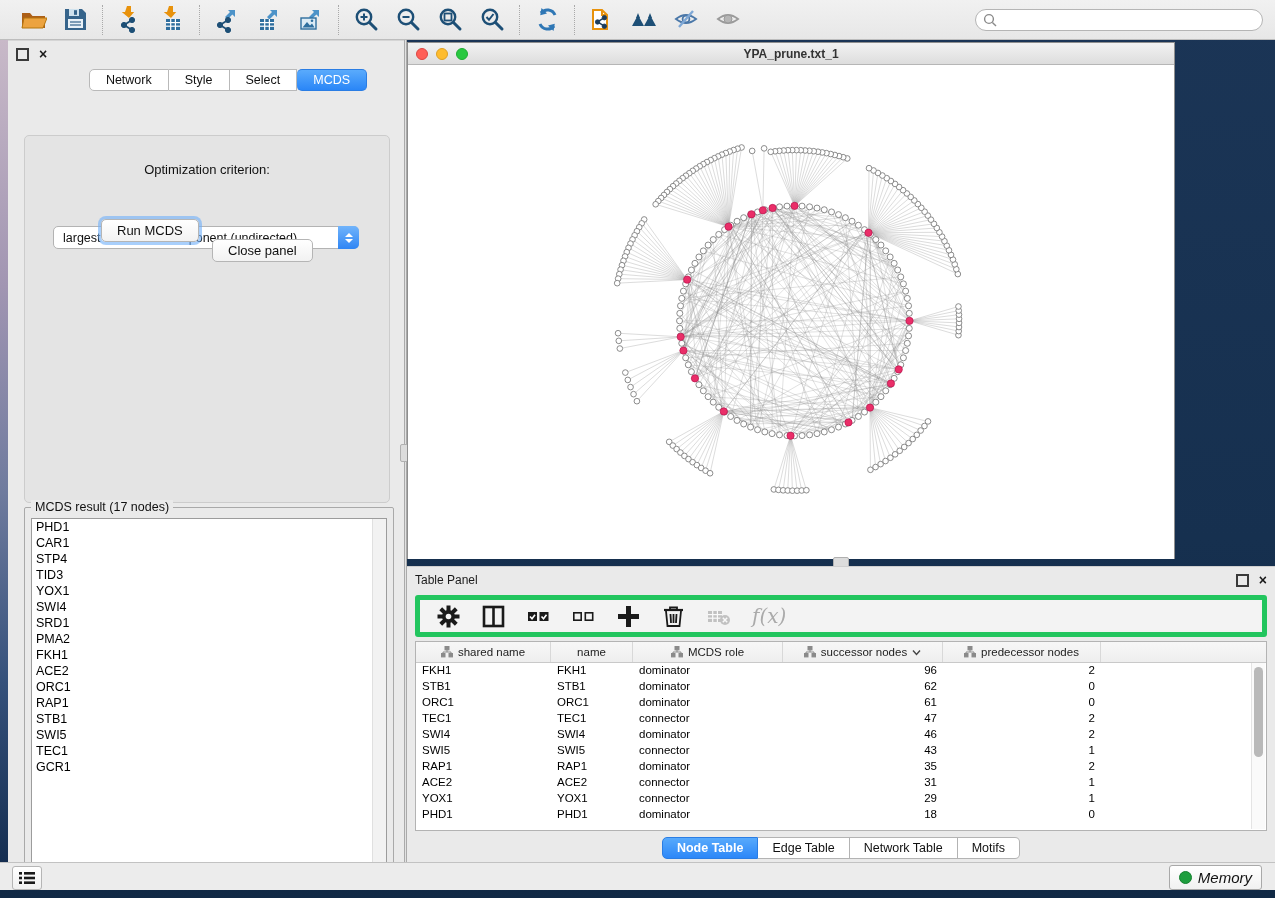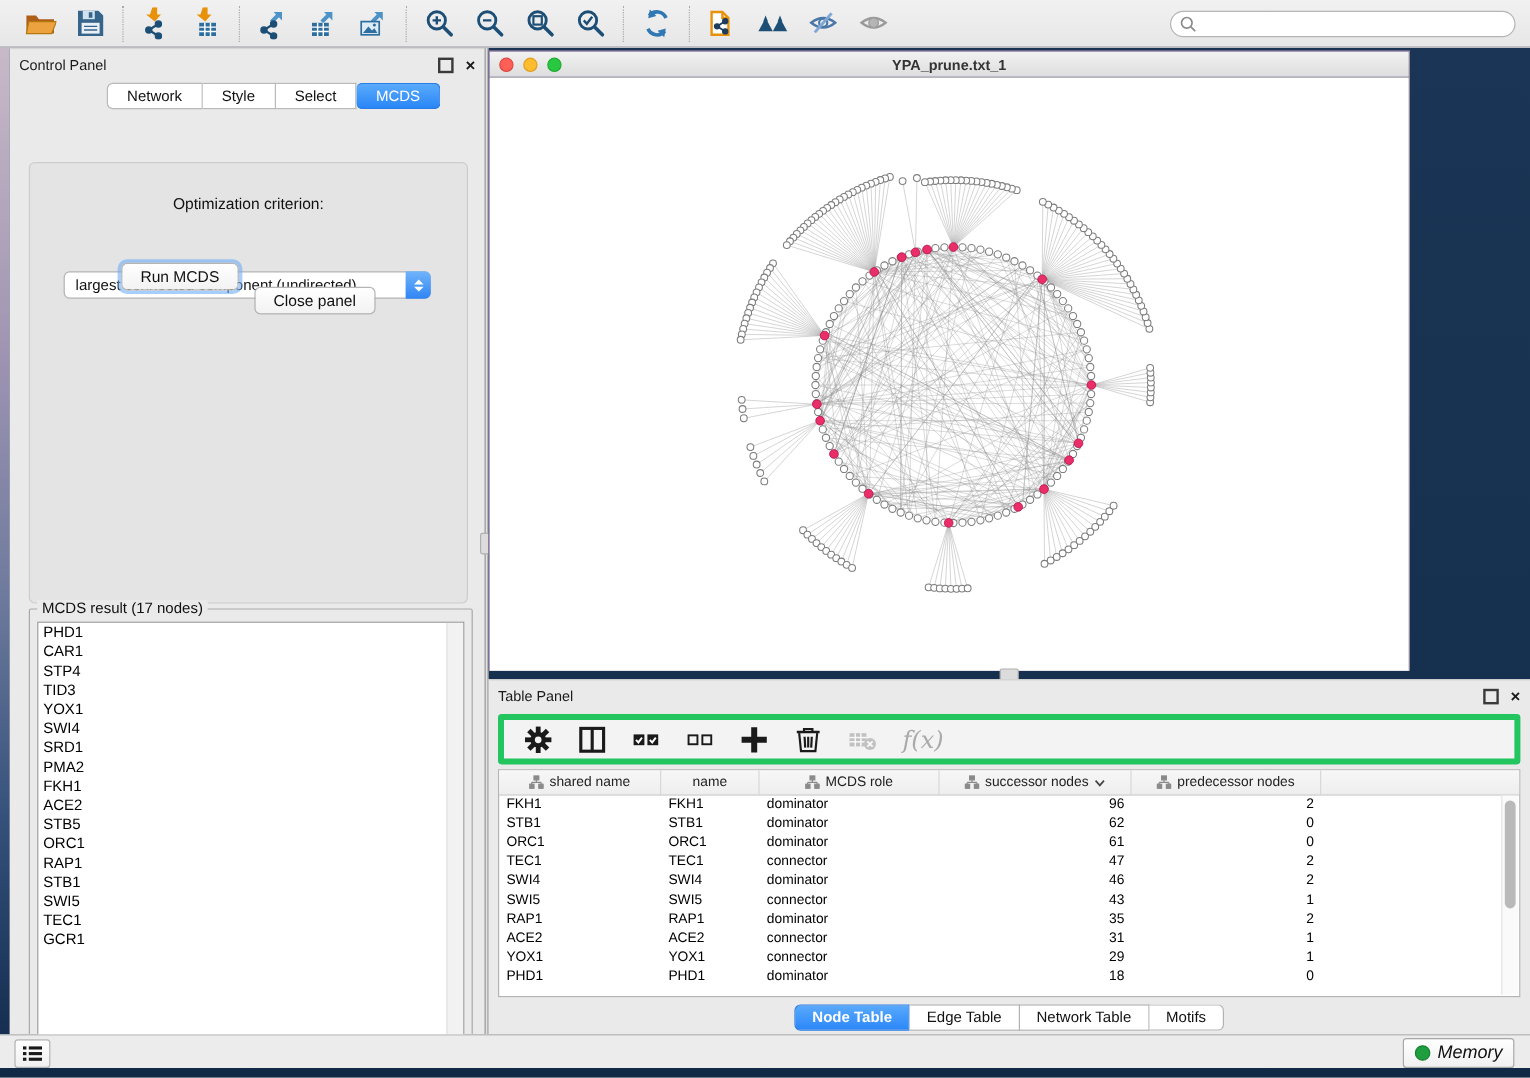--- a/index.html
+++ b/index.html
@@ -51,21 +51,21 @@
   #mcds-group{left:16px;top:466px;width:368px;height:372px;border:1px solid #a9a9a9;border-radius:2px;}
   #mcds-title{position:absolute;left:6px;top:-8px;background:#eaeaea;padding:0 4px;font-size:12.5px;color:#111;}
   #mcds-list{position:absolute;left:6px;top:10px;width:354px;height:354px;background:#fff;border:1px solid #9c9c9c;overflow:hidden;}
   #mcds-scroll{position:absolute;right:0;top:0;width:13px;height:100%;background:#f2f2f2;border-left:1px solid #e0e0e0;}
   .mcds-item{font-size:12.5px;color:#000;line-height:16px;padding-left:4px;}
   
   #v-split{left:404px;top:40px;width:3px;height:822px;background:#e2e2e2;border-left:1px solid #aaa;border-right:1px solid #aaa;box-sizing:border-box;}
   #v-split-handle{left:400px;top:444px;width:10px;height:16px;background:#dcdcdc;border:1px solid #b0b0b0;border-radius:2px;}
   #h-split-handle{left:833px;top:557px;width:14px;height:9px;background:#dcdcdc;border:1px solid #b0b0b0;border-radius:2px;}
   
-  #net-window{left:407px;top:42px;width:768px;height:517px;border:1px solid #8f8f8f;box-sizing:border-box;background:#4c1d95;}
+  #net-window{left:407px;top:42px;width:768px;height:517px;border:1px solid #8f8f8f;box-sizing:border-box;background:#bef264;}
   #net-titlebar{height:21px;background:linear-gradient(#f2f2f2,#dddddd);border-bottom:1px solid #b6b6b6;
     display:flex;align-items:center;position:relative;}
   .tlight{width:12px;height:12px;border-radius:50%;margin-left:8px;display:inline-block;box-sizing:border-box;}
   #net-title{position:absolute;left:0;right:0;text-align:center;font-size:12px;font-weight:bold;color:#333;}
   #net-canvas{width:100%;height:494px;background:#fff;}
   
   #table-panel{left:407px;top:566px;width:868px;height:296px;background:#eaeaea;box-sizing:border-box;border-top:1px solid #cfcfcf;}
   #tp-toolbar{position:absolute;left:8px;top:28px;width:852px;height:42px;background:#f3f3f3;
     border:5px solid #22c55e;border-radius:3px;display:flex;align-items:center;gap:17px;padding-left:14px;box-sizing:border-box;}
   #node-table{position:absolute;left:8px;top:74px;width:852px;height:190px;background:#fff;border:1px solid #b3b3b3;box-sizing:border-box;}
@@ -274,21 +274,20 @@
         </svg>
     </span>
     <input id="search-input" placeholder="" style="">
   </div>
 </div>
 
 <div id="left-strip" class="abs"></div>
 
 <div id="control-panel" class="abs">
   <div class="panel-head">
-    <span class="title">Control Panel</span>
     <span class="mini-float"></span>
     <span class="mini-close">×</span>
   </div>
   <div id="cp-tabs">
       <div class="cp-tab">Network</div>
       <div class="cp-tab">Style</div>
       <div class="cp-tab">Select</div>
       <div class="cp-tab sel">MCDS</div>
     </div>
   <div id="cp-content" class="abs">
@@ -310,21 +309,20 @@
           <div class="mcds-item">PHD1</div>
           <div class="mcds-item">CAR1</div>
           <div class="mcds-item">STP4</div>
           <div class="mcds-item">TID3</div>
           <div class="mcds-item">YOX1</div>
           <div class="mcds-item">SWI4</div>
           <div class="mcds-item">SRD1</div>
           <div class="mcds-item">PMA2</div>
           <div class="mcds-item">FKH1</div>
           <div class="mcds-item">ACE2</div>
-          <div class="mcds-item">STB5</div>
           <div class="mcds-item">ORC1</div>
           <div class="mcds-item">RAP1</div>
           <div class="mcds-item">STB1</div>
           <div class="mcds-item">SWI5</div>
           <div class="mcds-item">TEC1</div>
           <div class="mcds-item">GCR1</div>
         </div>
       <div id="mcds-scroll"></div>
     </div>
   </div>

